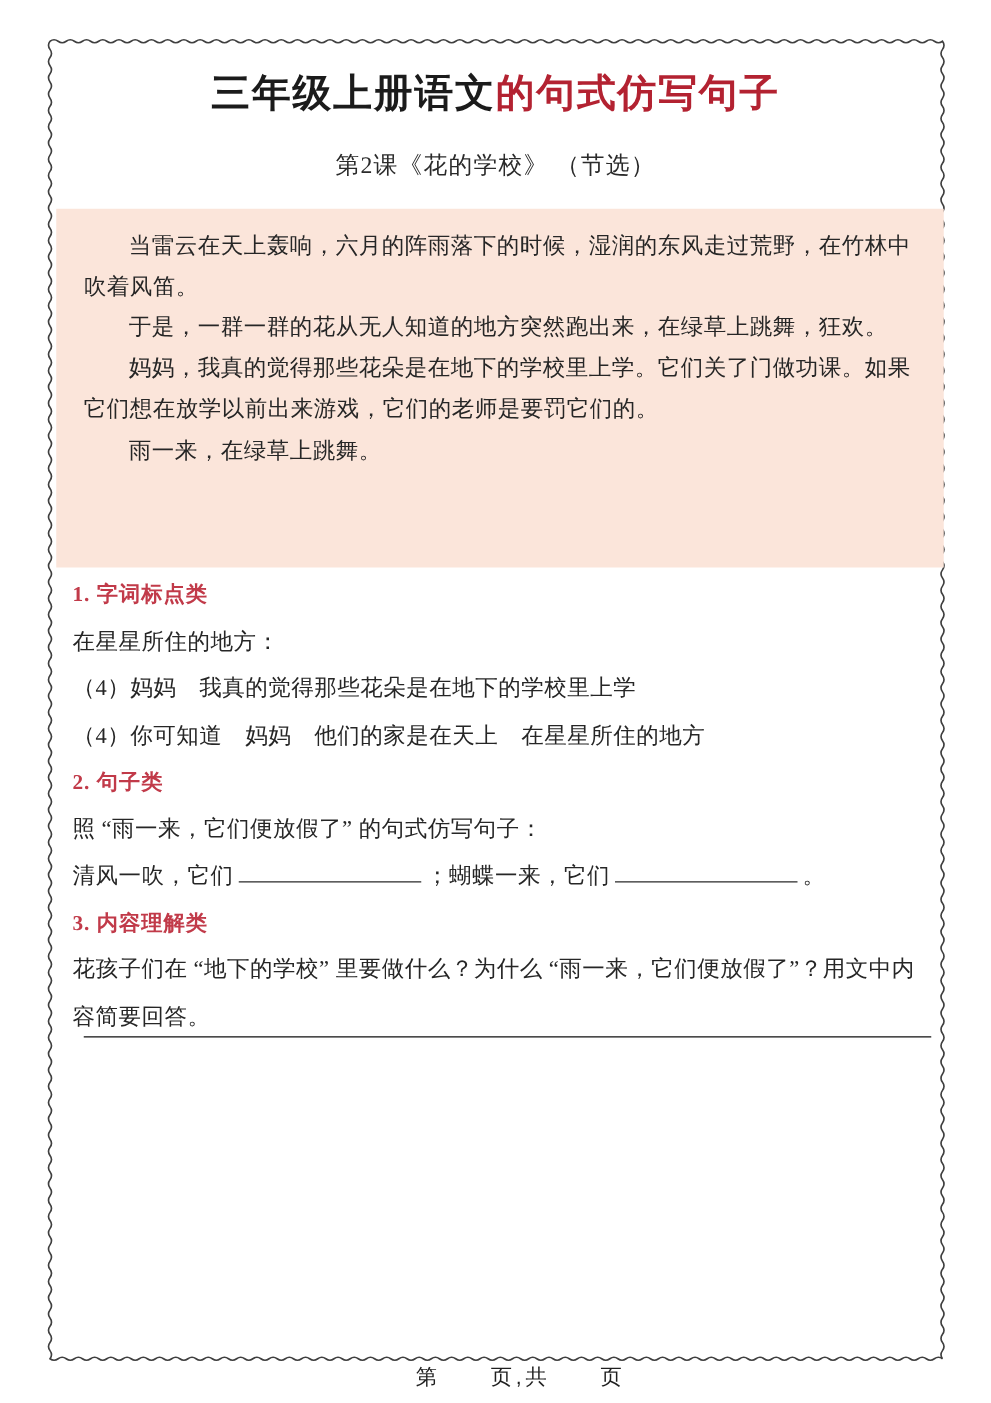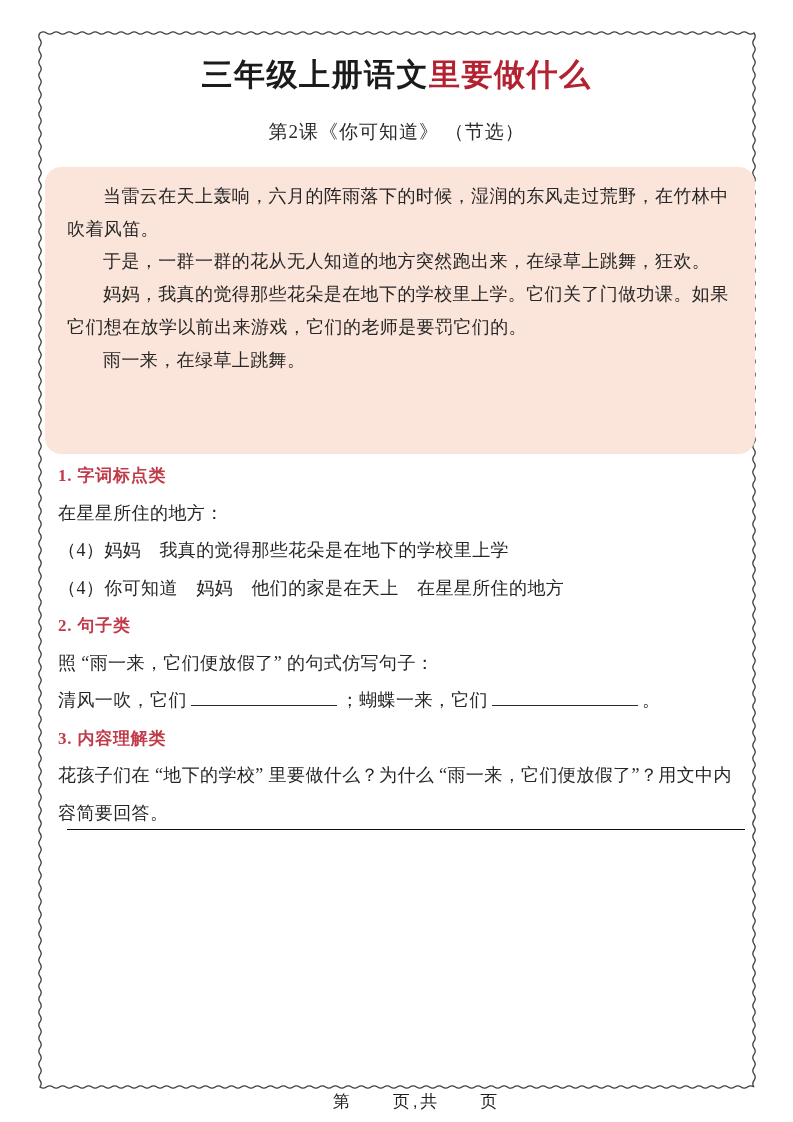--- a/index.html
+++ b/index.html
@@ -43,21 +43,20 @@
   .passage {
     position: absolute;
     left: 45px; top: 167px;
     width: 710px; height: 287px;
     background: var(--passage_bg, #fbe5da);
     padding: 13px 22px 8px 22px;
     font-size: 18px;
     line-height: 32.7px;
     letter-spacing: 0.4px;
     color: #262626;
-    border-radius: 16px;
   }
   .passage p { text-indent: 2em; }
   .questions {
     position: absolute;
     left: 58px; top: 457px;
     width: 680px;
     font-size: 18px;
     letter-spacing: 0.4px;
     color: #262626;
   }
@@ -95,23 +94,23 @@
     margin-left: 40px;
   }
 </style>
 </head>
 <body>
 
 <svg class="border-svg" width="793" height="1122" viewBox="0 0 793 1122">
   <path id="wavy-path" d="M 40 33 q 3.2454545454545456 -2.4 6.490909090909091 0 q 3.2454545454545456 2.4 6.490909090909091 0 q 3.2454545454545456 -2.4 6.490909090909091 0 q 3.2454545454545456 2.4 6.490909090909091 0 q 3.2454545454545456 -2.4 6.490909090909091 0 q 3.2454545454545456 2.4 6.490909090909091 0 q 3.2454545454545456 -2.4 6.490909090909091 0 q 3.2454545454545456 2.4 6.490909090909091 0 q 3.2454545454545456 -2.4 6.490909090909091 0 q 3.2454545454545456 2.4 6.490909090909091 0 q 3.2454545454545456 -2.4 6.490909090909091 0 q 3.2454545454545456 2.4 6.490909090909091 0 q 3.2454545454545456 -2.4 6.490909090909091 0 q 3.2454545454545456 2.4 6.490909090909091 0 q 3.2454545454545456 -2.4 6.490909090909091 0 q 3.2454545454545456 2.4 6.490909090909091 0 q 3.2454545454545456 -2.4 6.490909090909091 0 q 3.2454545454545456 2.4 6.490909090909091 0 q 3.2454545454545456 -2.4 6.490909090909091 0 q 3.2454545454545456 2.4 6.490909090909091 0 q 3.2454545454545456 -2.4 6.490909090909091 0 q 3.2454545454545456 2.4 6.490909090909091 0 q 3.2454545454545456 -2.4 6.490909090909091 0 q 3.2454545454545456 2.4 6.490909090909091 0 q 3.2454545454545456 -2.4 6.490909090909091 0 q 3.2454545454545456 2.4 6.490909090909091 0 q 3.2454545454545456 -2.4 6.490909090909091 0 q 3.2454545454545456 2.4 6.490909090909091 0 q 3.2454545454545456 -2.4 6.490909090909091 0 q 3.2454545454545456 2.4 6.490909090909091 0 q 3.2454545454545456 -2.4 6.490909090909091 0 q 3.2454545454545456 2.4 6.490909090909091 0 q 3.2454545454545456 -2.4 6.490909090909091 0 q 3.2454545454545456 2.4 6.490909090909091 0 q 3.2454545454545456 -2.4 6.490909090909091 0 q 3.2454545454545456 2.4 6.490909090909091 0 q 3.2454545454545456 -2.4 6.490909090909091 0 q 3.2454545454545456 2.4 6.490909090909091 0 q 3.2454545454545456 -2.4 6.490909090909091 0 q 3.2454545454545456 2.4 6.490909090909091 0 q 3.2454545454545456 -2.4 6.490909090909091 0 q 3.2454545454545456 2.4 6.490909090909091 0 q 3.2454545454545456 -2.4 6.490909090909091 0 q 3.2454545454545456 2.4 6.490909090909091 0 q 3.2454545454545456 -2.4 6.490909090909091 0 q 3.2454545454545456 2.4 6.490909090909091 0 q 3.2454545454545456 -2.4 6.490909090909091 0 q 3.2454545454545456 2.4 6.490909090909091 0 q 3.2454545454545456 -2.4 6.490909090909091 0 q 3.2454545454545456 2.4 6.490909090909091 0 q 3.2454545454545456 -2.4 6.490909090909091 0 q 3.2454545454545456 2.4 6.490909090909091 0 q 3.2454545454545456 -2.4 6.490909090909091 0 q 3.2454545454545456 2.4 6.490909090909091 0 q 3.2454545454545456 -2.4 6.490909090909091 0 q 3.2454545454545456 2.4 6.490909090909091 0 q 3.2454545454545456 -2.4 6.490909090909091 0 q 3.2454545454545456 2.4 6.490909090909091 0 q 3.2454545454545456 -2.4 6.490909090909091 0 q 3.2454545454545456 2.4 6.490909090909091 0 q 3.2454545454545456 -2.4 6.490909090909091 0 q 3.2454545454545456 2.4 6.490909090909091 0 q 3.2454545454545456 -2.4 6.490909090909091 0 q 3.2454545454545456 2.4 6.490909090909091 0 q 3.2454545454545456 -2.4 6.490909090909091 0 q 3.2454545454545456 2.4 6.490909090909091 0 q 3.2454545454545456 -2.4 6.490909090909091 0 q 3.2454545454545456 2.4 6.490909090909091 0 q 3.2454545454545456 -2.4 6.490909090909091 0 q 3.2454545454545456 2.4 6.490909090909091 0 q 3.2454545454545456 -2.4 6.490909090909091 0 q 3.2454545454545456 2.4 6.490909090909091 0 q 3.2454545454545456 -2.4 6.490909090909091 0 q 3.2454545454545456 2.4 6.490909090909091 0 q 3.2454545454545456 -2.4 6.490909090909091 0 q 3.2454545454545456 2.4 6.490909090909091 0 q 3.2454545454545456 -2.4 6.490909090909091 0 q 3.2454545454545456 2.4 6.490909090909091 0 q 3.2454545454545456 -2.4 6.490909090909091 0 q 3.2454545454545456 2.4 6.490909090909091 0 q 3.2454545454545456 -2.4 6.490909090909091 0 q 3.2454545454545456 2.4 6.490909090909091 0 q 3.2454545454545456 -2.4 6.490909090909091 0 q 3.2454545454545456 2.4 6.490909090909091 0 q 3.2454545454545456 -2.4 6.490909090909091 0 q 3.2454545454545456 2.4 6.490909090909091 0 q 3.2454545454545456 -2.4 6.490909090909091 0 q 3.2454545454545456 2.4 6.490909090909091 0 q 3.2454545454545456 -2.4 6.490909090909091 0 q 3.2454545454545456 2.4 6.490909090909091 0 q 3.2454545454545456 -2.4 6.490909090909091 0 q 3.2454545454545456 2.4 6.490909090909091 0 q 3.2454545454545456 -2.4 6.490909090909091 0 q 3.2454545454545456 2.4 6.490909090909091 0 q 3.2454545454545456 -2.4 6.490909090909091 0 q 3.2454545454545456 2.4 6.490909090909091 0 q 3.2454545454545456 -2.4 6.490909090909091 0 q 3.2454545454545456 2.4 6.490909090909091 0 q 3.2454545454545456 -2.4 6.490909090909091 0 q 3.2454545454545456 2.4 6.490909090909091 0 q 3.2454545454545456 -2.4 6.490909090909091 0 q 3.2454545454545456 2.4 6.490909090909091 0 q 3.2454545454545456 -2.4 6.490909090909091 0 q 3.2454545454545456 2.4 6.490909090909091 0 q 3.2454545454545456 -2.4 6.490909090909091 0 q 3.2454545454545456 2.4 6.490909090909091 0 q 3.2454545454545456 -2.4 6.490909090909091 0 q 3.2454545454545456 2.4 6.490909090909091 0 q 3.2454545454545456 -2.4 6.490909090909091 0 q 3.2454545454545456 2.4 6.490909090909091 0 q 2.4 3.253086419753086 0 6.506172839506172 q -2.4 3.253086419753086 0 6.506172839506172 q 2.4 3.253086419753086 0 6.506172839506172 q -2.4 3.253086419753086 0 6.506172839506172 q 2.4 3.253086419753086 0 6.506172839506172 q -2.4 3.253086419753086 0 6.506172839506172 q 2.4 3.253086419753086 0 6.506172839506172 q -2.4 3.253086419753086 0 6.506172839506172 q 2.4 3.253086419753086 0 6.506172839506172 q -2.4 3.253086419753086 0 6.506172839506172 q 2.4 3.253086419753086 0 6.506172839506172 q -2.4 3.253086419753086 0 6.506172839506172 q 2.4 3.253086419753086 0 6.506172839506172 q -2.4 3.253086419753086 0 6.506172839506172 q 2.4 3.253086419753086 0 6.506172839506172 q -2.4 3.253086419753086 0 6.506172839506172 q 2.4 3.253086419753086 0 6.506172839506172 q -2.4 3.253086419753086 0 6.506172839506172 q 2.4 3.253086419753086 0 6.506172839506172 q -2.4 3.253086419753086 0 6.506172839506172 q 2.4 3.253086419753086 0 6.506172839506172 q -2.4 3.253086419753086 0 6.506172839506172 q 2.4 3.253086419753086 0 6.506172839506172 q -2.4 3.253086419753086 0 6.506172839506172 q 2.4 3.253086419753086 0 6.506172839506172 q -2.4 3.253086419753086 0 6.506172839506172 q 2.4 3.253086419753086 0 6.506172839506172 q -2.4 3.253086419753086 0 6.506172839506172 q 2.4 3.253086419753086 0 6.506172839506172 q -2.4 3.253086419753086 0 6.506172839506172 q 2.4 3.253086419753086 0 6.506172839506172 q -2.4 3.253086419753086 0 6.506172839506172 q 2.4 3.253086419753086 0 6.506172839506172 q -2.4 3.253086419753086 0 6.506172839506172 q 2.4 3.253086419753086 0 6.506172839506172 q -2.4 3.253086419753086 0 6.506172839506172 q 2.4 3.253086419753086 0 6.506172839506172 q -2.4 3.253086419753086 0 6.506172839506172 q 2.4 3.253086419753086 0 6.506172839506172 q -2.4 3.253086419753086 0 6.506172839506172 q 2.4 3.253086419753086 0 6.506172839506172 q -2.4 3.253086419753086 0 6.506172839506172 q 2.4 3.253086419753086 0 6.506172839506172 q -2.4 3.253086419753086 0 6.506172839506172 q 2.4 3.253086419753086 0 6.506172839506172 q -2.4 3.253086419753086 0 6.506172839506172 q 2.4 3.253086419753086 0 6.506172839506172 q -2.4 3.253086419753086 0 6.506172839506172 q 2.4 3.253086419753086 0 6.506172839506172 q -2.4 3.253086419753086 0 6.506172839506172 q 2.4 3.253086419753086 0 6.506172839506172 q -2.4 3.253086419753086 0 6.506172839506172 q 2.4 3.253086419753086 0 6.506172839506172 q -2.4 3.253086419753086 0 6.506172839506172 q 2.4 3.253086419753086 0 6.506172839506172 q -2.4 3.253086419753086 0 6.506172839506172 q 2.4 3.253086419753086 0 6.506172839506172 q -2.4 3.253086419753086 0 6.506172839506172 q 2.4 3.253086419753086 0 6.506172839506172 q -2.4 3.253086419753086 0 6.506172839506172 q 2.4 3.253086419753086 0 6.506172839506172 q -2.4 3.253086419753086 0 6.506172839506172 q 2.4 3.253086419753086 0 6.506172839506172 q -2.4 3.253086419753086 0 6.506172839506172 q 2.4 3.253086419753086 0 6.506172839506172 q -2.4 3.253086419753086 0 6.506172839506172 q 2.4 3.253086419753086 0 6.506172839506172 q -2.4 3.253086419753086 0 6.506172839506172 q 2.4 3.253086419753086 0 6.506172839506172 q -2.4 3.253086419753086 0 6.506172839506172 q 2.4 3.253086419753086 0 6.506172839506172 q -2.4 3.253086419753086 0 6.506172839506172 q 2.4 3.253086419753086 0 6.506172839506172 q -2.4 3.253086419753086 0 6.506172839506172 q 2.4 3.253086419753086 0 6.506172839506172 q -2.4 3.253086419753086 0 6.506172839506172 q 2.4 3.253086419753086 0 6.506172839506172 q -2.4 3.253086419753086 0 6.506172839506172 q 2.4 3.253086419753086 0 6.506172839506172 q -2.4 3.253086419753086 0 6.506172839506172 q 2.4 3.253086419753086 0 6.506172839506172 q -2.4 3.253086419753086 0 6.506172839506172 q 2.4 3.253086419753086 0 6.506172839506172 q -2.4 3.253086419753086 0 6.506172839506172 q 2.4 3.253086419753086 0 6.506172839506172 q -2.4 3.253086419753086 0 6.506172839506172 q 2.4 3.253086419753086 0 6.506172839506172 q -2.4 3.253086419753086 0 6.506172839506172 q 2.4 3.253086419753086 0 6.506172839506172 q -2.4 3.253086419753086 0 6.506172839506172 q 2.4 3.253086419753086 0 6.506172839506172 q -2.4 3.253086419753086 0 6.506172839506172 q 2.4 3.253086419753086 0 6.506172839506172 q -2.4 3.253086419753086 0 6.506172839506172 q 2.4 3.253086419753086 0 6.506172839506172 q -2.4 3.253086419753086 0 6.506172839506172 q 2.4 3.253086419753086 0 6.506172839506172 q -2.4 3.253086419753086 0 6.506172839506172 q 2.4 3.253086419753086 0 6.506172839506172 q -2.4 3.253086419753086 0 6.506172839506172 q 2.4 3.253086419753086 0 6.506172839506172 q -2.4 3.253086419753086 0 6.506172839506172 q 2.4 3.253086419753086 0 6.506172839506172 q -2.4 3.253086419753086 0 6.506172839506172 q 2.4 3.253086419753086 0 6.506172839506172 q -2.4 3.253086419753086 0 6.506172839506172 q 2.4 3.253086419753086 0 6.506172839506172 q -2.4 3.253086419753086 0 6.506172839506172 q 2.4 3.253086419753086 0 6.506172839506172 q -2.4 3.253086419753086 0 6.506172839506172 q 2.4 3.253086419753086 0 6.506172839506172 q -2.4 3.253086419753086 0 6.506172839506172 q 2.4 3.253086419753086 0 6.506172839506172 q -2.4 3.253086419753086 0 6.506172839506172 q 2.4 3.253086419753086 0 6.506172839506172 q -2.4 3.253086419753086 0 6.506172839506172 q 2.4 3.253086419753086 0 6.506172839506172 q -2.4 3.253086419753086 0 6.506172839506172 q 2.4 3.253086419753086 0 6.506172839506172 q -2.4 3.253086419753086 0 6.506172839506172 q 2.4 3.253086419753086 0 6.506172839506172 q -2.4 3.253086419753086 0 6.506172839506172 q 2.4 3.253086419753086 0 6.506172839506172 q -2.4 3.253086419753086 0 6.506172839506172 q 2.4 3.253086419753086 0 6.506172839506172 q -2.4 3.253086419753086 0 6.506172839506172 q 2.4 3.253086419753086 0 6.506172839506172 q -2.4 3.253086419753086 0 6.506172839506172 q 2.4 3.253086419753086 0 6.506172839506172 q -2.4 3.253086419753086 0 6.506172839506172 q 2.4 3.253086419753086 0 6.506172839506172 q -2.4 3.253086419753086 0 6.506172839506172 q 2.4 3.253086419753086 0 6.506172839506172 q -2.4 3.253086419753086 0 6.506172839506172 q 2.4 3.253086419753086 0 6.506172839506172 q -2.4 3.253086419753086 0 6.506172839506172 q 2.4 3.253086419753086 0 6.506172839506172 q -2.4 3.253086419753086 0 6.506172839506172 q 2.4 3.253086419753086 0 6.506172839506172 q -2.4 3.253086419753086 0 6.506172839506172 q 2.4 3.253086419753086 0 6.506172839506172 q -2.4 3.253086419753086 0 6.506172839506172 q 2.4 3.253086419753086 0 6.506172839506172 q -2.4 3.253086419753086 0 6.506172839506172 q 2.4 3.253086419753086 0 6.506172839506172 q -2.4 3.253086419753086 0 6.506172839506172 q 2.4 3.253086419753086 0 6.506172839506172 q -2.4 3.253086419753086 0 6.506172839506172 q 2.4 3.253086419753086 0 6.506172839506172 q -2.4 3.253086419753086 0 6.506172839506172 q 2.4 3.253086419753086 0 6.506172839506172 q -2.4 3.253086419753086 0 6.506172839506172 q 2.4 3.253086419753086 0 6.506172839506172 q -2.4 3.253086419753086 0 6.506172839506172 q 2.4 3.253086419753086 0 6.506172839506172 q -2.4 3.253086419753086 0 6.506172839506172 q 2.4 3.253086419753086 0 6.506172839506172 q -2.4 3.253086419753086 0 6.506172839506172 q 2.4 3.253086419753086 0 6.506172839506172 q -2.4 3.253086419753086 0 6.506172839506172 q 2.4 3.253086419753086 0 6.506172839506172 q -2.4 3.253086419753086 0 6.506172839506172 q -3.2454545454545456 -2.4 -6.490909090909091 0 q -3.2454545454545456 2.4 -6.490909090909091 0 q -3.2454545454545456 -2.4 -6.490909090909091 0 q -3.2454545454545456 2.4 -6.490909090909091 0 q -3.2454545454545456 -2.4 -6.490909090909091 0 q -3.2454545454545456 2.4 -6.490909090909091 0 q -3.2454545454545456 -2.4 -6.490909090909091 0 q -3.2454545454545456 2.4 -6.490909090909091 0 q -3.2454545454545456 -2.4 -6.490909090909091 0 q -3.2454545454545456 2.4 -6.490909090909091 0 q -3.2454545454545456 -2.4 -6.490909090909091 0 q -3.2454545454545456 2.4 -6.490909090909091 0 q -3.2454545454545456 -2.4 -6.490909090909091 0 q -3.2454545454545456 2.4 -6.490909090909091 0 q -3.2454545454545456 -2.4 -6.490909090909091 0 q -3.2454545454545456 2.4 -6.490909090909091 0 q -3.2454545454545456 -2.4 -6.490909090909091 0 q -3.2454545454545456 2.4 -6.490909090909091 0 q -3.2454545454545456 -2.4 -6.490909090909091 0 q -3.2454545454545456 2.4 -6.490909090909091 0 q -3.2454545454545456 -2.4 -6.490909090909091 0 q -3.2454545454545456 2.4 -6.490909090909091 0 q -3.2454545454545456 -2.4 -6.490909090909091 0 q -3.2454545454545456 2.4 -6.490909090909091 0 q -3.2454545454545456 -2.4 -6.490909090909091 0 q -3.2454545454545456 2.4 -6.490909090909091 0 q -3.2454545454545456 -2.4 -6.490909090909091 0 q -3.2454545454545456 2.4 -6.490909090909091 0 q -3.2454545454545456 -2.4 -6.490909090909091 0 q -3.2454545454545456 2.4 -6.490909090909091 0 q -3.2454545454545456 -2.4 -6.490909090909091 0 q -3.2454545454545456 2.4 -6.490909090909091 0 q -3.2454545454545456 -2.4 -6.490909090909091 0 q -3.2454545454545456 2.4 -6.490909090909091 0 q -3.2454545454545456 -2.4 -6.490909090909091 0 q -3.2454545454545456 2.4 -6.490909090909091 0 q -3.2454545454545456 -2.4 -6.490909090909091 0 q -3.2454545454545456 2.4 -6.490909090909091 0 q -3.2454545454545456 -2.4 -6.490909090909091 0 q -3.2454545454545456 2.4 -6.490909090909091 0 q -3.2454545454545456 -2.4 -6.490909090909091 0 q -3.2454545454545456 2.4 -6.490909090909091 0 q -3.2454545454545456 -2.4 -6.490909090909091 0 q -3.2454545454545456 2.4 -6.490909090909091 0 q -3.2454545454545456 -2.4 -6.490909090909091 0 q -3.2454545454545456 2.4 -6.490909090909091 0 q -3.2454545454545456 -2.4 -6.490909090909091 0 q -3.2454545454545456 2.4 -6.490909090909091 0 q -3.2454545454545456 -2.4 -6.490909090909091 0 q -3.2454545454545456 2.4 -6.490909090909091 0 q -3.2454545454545456 -2.4 -6.490909090909091 0 q -3.2454545454545456 2.4 -6.490909090909091 0 q -3.2454545454545456 -2.4 -6.490909090909091 0 q -3.2454545454545456 2.4 -6.490909090909091 0 q -3.2454545454545456 -2.4 -6.490909090909091 0 q -3.2454545454545456 2.4 -6.490909090909091 0 q -3.2454545454545456 -2.4 -6.490909090909091 0 q -3.2454545454545456 2.4 -6.490909090909091 0 q -3.2454545454545456 -2.4 -6.490909090909091 0 q -3.2454545454545456 2.4 -6.490909090909091 0 q -3.2454545454545456 -2.4 -6.490909090909091 0 q -3.2454545454545456 2.4 -6.490909090909091 0 q -3.2454545454545456 -2.4 -6.490909090909091 0 q -3.2454545454545456 2.4 -6.490909090909091 0 q -3.2454545454545456 -2.4 -6.490909090909091 0 q -3.2454545454545456 2.4 -6.490909090909091 0 q -3.2454545454545456 -2.4 -6.490909090909091 0 q -3.2454545454545456 2.4 -6.490909090909091 0 q -3.2454545454545456 -2.4 -6.490909090909091 0 q -3.2454545454545456 2.4 -6.490909090909091 0 q -3.2454545454545456 -2.4 -6.490909090909091 0 q -3.2454545454545456 2.4 -6.490909090909091 0 q -3.2454545454545456 -2.4 -6.490909090909091 0 q -3.2454545454545456 2.4 -6.490909090909091 0 q -3.2454545454545456 -2.4 -6.490909090909091 0 q -3.2454545454545456 2.4 -6.490909090909091 0 q -3.2454545454545456 -2.4 -6.490909090909091 0 q -3.2454545454545456 2.4 -6.490909090909091 0 q -3.2454545454545456 -2.4 -6.490909090909091 0 q -3.2454545454545456 2.4 -6.490909090909091 0 q -3.2454545454545456 -2.4 -6.490909090909091 0 q -3.2454545454545456 2.4 -6.490909090909091 0 q -3.2454545454545456 -2.4 -6.490909090909091 0 q -3.2454545454545456 2.4 -6.490909090909091 0 q -3.2454545454545456 -2.4 -6.490909090909091 0 q -3.2454545454545456 2.4 -6.490909090909091 0 q -3.2454545454545456 -2.4 -6.490909090909091 0 q -3.2454545454545456 2.4 -6.490909090909091 0 q -3.2454545454545456 -2.4 -6.490909090909091 0 q -3.2454545454545456 2.4 -6.490909090909091 0 q -3.2454545454545456 -2.4 -6.490909090909091 0 q -3.2454545454545456 2.4 -6.490909090909091 0 q -3.2454545454545456 -2.4 -6.490909090909091 0 q -3.2454545454545456 2.4 -6.490909090909091 0 q -3.2454545454545456 -2.4 -6.490909090909091 0 q -3.2454545454545456 2.4 -6.490909090909091 0 q -3.2454545454545456 -2.4 -6.490909090909091 0 q -3.2454545454545456 2.4 -6.490909090909091 0 q -3.2454545454545456 -2.4 -6.490909090909091 0 q -3.2454545454545456 2.4 -6.490909090909091 0 q -3.2454545454545456 -2.4 -6.490909090909091 0 q -3.2454545454545456 2.4 -6.490909090909091 0 q -3.2454545454545456 -2.4 -6.490909090909091 0 q -3.2454545454545456 2.4 -6.490909090909091 0 q -3.2454545454545456 -2.4 -6.490909090909091 0 q -3.2454545454545456 2.4 -6.490909090909091 0 q -3.2454545454545456 -2.4 -6.490909090909091 0 q -3.2454545454545456 2.4 -6.490909090909091 0 q -3.2454545454545456 -2.4 -6.490909090909091 0 q -3.2454545454545456 2.4 -6.490909090909091 0 q 2.4 -3.253086419753086 0 -6.506172839506172 q -2.4 -3.253086419753086 0 -6.506172839506172 q 2.4 -3.253086419753086 0 -6.506172839506172 q -2.4 -3.253086419753086 0 -6.506172839506172 q 2.4 -3.253086419753086 0 -6.506172839506172 q -2.4 -3.253086419753086 0 -6.506172839506172 q 2.4 -3.253086419753086 0 -6.506172839506172 q -2.4 -3.253086419753086 0 -6.506172839506172 q 2.4 -3.253086419753086 0 -6.506172839506172 q -2.4 -3.253086419753086 0 -6.506172839506172 q 2.4 -3.253086419753086 0 -6.506172839506172 q -2.4 -3.253086419753086 0 -6.506172839506172 q 2.4 -3.253086419753086 0 -6.506172839506172 q -2.4 -3.253086419753086 0 -6.506172839506172 q 2.4 -3.253086419753086 0 -6.506172839506172 q -2.4 -3.253086419753086 0 -6.506172839506172 q 2.4 -3.253086419753086 0 -6.506172839506172 q -2.4 -3.253086419753086 0 -6.506172839506172 q 2.4 -3.253086419753086 0 -6.506172839506172 q -2.4 -3.253086419753086 0 -6.506172839506172 q 2.4 -3.253086419753086 0 -6.506172839506172 q -2.4 -3.253086419753086 0 -6.506172839506172 q 2.4 -3.253086419753086 0 -6.506172839506172 q -2.4 -3.253086419753086 0 -6.506172839506172 q 2.4 -3.253086419753086 0 -6.506172839506172 q -2.4 -3.253086419753086 0 -6.506172839506172 q 2.4 -3.253086419753086 0 -6.506172839506172 q -2.4 -3.253086419753086 0 -6.506172839506172 q 2.4 -3.253086419753086 0 -6.506172839506172 q -2.4 -3.253086419753086 0 -6.506172839506172 q 2.4 -3.253086419753086 0 -6.506172839506172 q -2.4 -3.253086419753086 0 -6.506172839506172 q 2.4 -3.253086419753086 0 -6.506172839506172 q -2.4 -3.253086419753086 0 -6.506172839506172 q 2.4 -3.253086419753086 0 -6.506172839506172 q -2.4 -3.253086419753086 0 -6.506172839506172 q 2.4 -3.253086419753086 0 -6.506172839506172 q -2.4 -3.253086419753086 0 -6.506172839506172 q 2.4 -3.253086419753086 0 -6.506172839506172 q -2.4 -3.253086419753086 0 -6.506172839506172 q 2.4 -3.253086419753086 0 -6.506172839506172 q -2.4 -3.253086419753086 0 -6.506172839506172 q 2.4 -3.253086419753086 0 -6.506172839506172 q -2.4 -3.253086419753086 0 -6.506172839506172 q 2.4 -3.253086419753086 0 -6.506172839506172 q -2.4 -3.253086419753086 0 -6.506172839506172 q 2.4 -3.253086419753086 0 -6.506172839506172 q -2.4 -3.253086419753086 0 -6.506172839506172 q 2.4 -3.253086419753086 0 -6.506172839506172 q -2.4 -3.253086419753086 0 -6.506172839506172 q 2.4 -3.253086419753086 0 -6.506172839506172 q -2.4 -3.253086419753086 0 -6.506172839506172 q 2.4 -3.253086419753086 0 -6.506172839506172 q -2.4 -3.253086419753086 0 -6.506172839506172 q 2.4 -3.253086419753086 0 -6.506172839506172 q -2.4 -3.253086419753086 0 -6.506172839506172 q 2.4 -3.253086419753086 0 -6.506172839506172 q -2.4 -3.253086419753086 0 -6.506172839506172 q 2.4 -3.253086419753086 0 -6.506172839506172 q -2.4 -3.253086419753086 0 -6.506172839506172 q 2.4 -3.253086419753086 0 -6.506172839506172 q -2.4 -3.253086419753086 0 -6.506172839506172 q 2.4 -3.253086419753086 0 -6.506172839506172 q -2.4 -3.253086419753086 0 -6.506172839506172 q 2.4 -3.253086419753086 0 -6.506172839506172 q -2.4 -3.253086419753086 0 -6.506172839506172 q 2.4 -3.253086419753086 0 -6.506172839506172 q -2.4 -3.253086419753086 0 -6.506172839506172 q 2.4 -3.253086419753086 0 -6.506172839506172 q -2.4 -3.253086419753086 0 -6.506172839506172 q 2.4 -3.253086419753086 0 -6.506172839506172 q -2.4 -3.253086419753086 0 -6.506172839506172 q 2.4 -3.253086419753086 0 -6.506172839506172 q -2.4 -3.253086419753086 0 -6.506172839506172 q 2.4 -3.253086419753086 0 -6.506172839506172 q -2.4 -3.253086419753086 0 -6.506172839506172 q 2.4 -3.253086419753086 0 -6.506172839506172 q -2.4 -3.253086419753086 0 -6.506172839506172 q 2.4 -3.253086419753086 0 -6.506172839506172 q -2.4 -3.253086419753086 0 -6.506172839506172 q 2.4 -3.253086419753086 0 -6.506172839506172 q -2.4 -3.253086419753086 0 -6.506172839506172 q 2.4 -3.253086419753086 0 -6.506172839506172 q -2.4 -3.253086419753086 0 -6.506172839506172 q 2.4 -3.253086419753086 0 -6.506172839506172 q -2.4 -3.253086419753086 0 -6.506172839506172 q 2.4 -3.253086419753086 0 -6.506172839506172 q -2.4 -3.253086419753086 0 -6.506172839506172 q 2.4 -3.253086419753086 0 -6.506172839506172 q -2.4 -3.253086419753086 0 -6.506172839506172 q 2.4 -3.253086419753086 0 -6.506172839506172 q -2.4 -3.253086419753086 0 -6.506172839506172 q 2.4 -3.253086419753086 0 -6.506172839506172 q -2.4 -3.253086419753086 0 -6.506172839506172 q 2.4 -3.253086419753086 0 -6.506172839506172 q -2.4 -3.253086419753086 0 -6.506172839506172 q 2.4 -3.253086419753086 0 -6.506172839506172 q -2.4 -3.253086419753086 0 -6.506172839506172 q 2.4 -3.253086419753086 0 -6.506172839506172 q -2.4 -3.253086419753086 0 -6.506172839506172 q 2.4 -3.253086419753086 0 -6.506172839506172 q -2.4 -3.253086419753086 0 -6.506172839506172 q 2.4 -3.253086419753086 0 -6.506172839506172 q -2.4 -3.253086419753086 0 -6.506172839506172 q 2.4 -3.253086419753086 0 -6.506172839506172 q -2.4 -3.253086419753086 0 -6.506172839506172 q 2.4 -3.253086419753086 0 -6.506172839506172 q -2.4 -3.253086419753086 0 -6.506172839506172 q 2.4 -3.253086419753086 0 -6.506172839506172 q -2.4 -3.253086419753086 0 -6.506172839506172 q 2.4 -3.253086419753086 0 -6.506172839506172 q -2.4 -3.253086419753086 0 -6.506172839506172 q 2.4 -3.253086419753086 0 -6.506172839506172 q -2.4 -3.253086419753086 0 -6.506172839506172 q 2.4 -3.253086419753086 0 -6.506172839506172 q -2.4 -3.253086419753086 0 -6.506172839506172 q 2.4 -3.253086419753086 0 -6.506172839506172 q -2.4 -3.253086419753086 0 -6.506172839506172 q 2.4 -3.253086419753086 0 -6.506172839506172 q -2.4 -3.253086419753086 0 -6.506172839506172 q 2.4 -3.253086419753086 0 -6.506172839506172 q -2.4 -3.253086419753086 0 -6.506172839506172 q 2.4 -3.253086419753086 0 -6.506172839506172 q -2.4 -3.253086419753086 0 -6.506172839506172 q 2.4 -3.253086419753086 0 -6.506172839506172 q -2.4 -3.253086419753086 0 -6.506172839506172 q 2.4 -3.253086419753086 0 -6.506172839506172 q -2.4 -3.253086419753086 0 -6.506172839506172 q 2.4 -3.253086419753086 0 -6.506172839506172 q -2.4 -3.253086419753086 0 -6.506172839506172 q 2.4 -3.253086419753086 0 -6.506172839506172 q -2.4 -3.253086419753086 0 -6.506172839506172 q 2.4 -3.253086419753086 0 -6.506172839506172 q -2.4 -3.253086419753086 0 -6.506172839506172 q 2.4 -3.253086419753086 0 -6.506172839506172 q -2.4 -3.253086419753086 0 -6.506172839506172 q 2.4 -3.253086419753086 0 -6.506172839506172 q -2.4 -3.253086419753086 0 -6.506172839506172 q 2.4 -3.253086419753086 0 -6.506172839506172 q -2.4 -3.253086419753086 0 -6.506172839506172 q 2.4 -3.253086419753086 0 -6.506172839506172 q -2.4 -3.253086419753086 0 -6.506172839506172 q 2.4 -3.253086419753086 0 -6.506172839506172 q -2.4 -3.253086419753086 0 -6.506172839506172 q 2.4 -3.253086419753086 0 -6.506172839506172 q -2.4 -3.253086419753086 0 -6.506172839506172 q 2.4 -3.253086419753086 0 -6.506172839506172 q -2.4 -3.253086419753086 0 -6.506172839506172 q 2.4 -3.253086419753086 0 -6.506172839506172 q -2.4 -3.253086419753086 0 -6.506172839506172 q 2.4 -3.253086419753086 0 -6.506172839506172 q -2.4 -3.253086419753086 0 -6.506172839506172 q 2.4 -3.253086419753086 0 -6.506172839506172 q -2.4 -3.253086419753086 0 -6.506172839506172 q 2.4 -3.253086419753086 0 -6.506172839506172 q -2.4 -3.253086419753086 0 -6.506172839506172 q 2.4 -3.253086419753086 0 -6.506172839506172 q -2.4 -3.253086419753086 0 -6.506172839506172 q 2.4 -3.253086419753086 0 -6.506172839506172 q -2.4 -3.253086419753086 0 -6.506172839506172 q 2.4 -3.253086419753086 0 -6.506172839506172 q -2.4 -3.253086419753086 0 -6.506172839506172"></path>
 </svg>
 
-<h1 class="doc-title"><span>三年级上册语文</span><span class="red">里要做什么</span></h1>
+<h1 class="doc-title"><span>三年级上册语文</span><span class="red">的句式仿写句子</span></h1>
 
-<div class="doc-subtitle">第2课《你可知道》 （节选）</div>
+<div class="doc-subtitle">第2课《花的学校》 （节选）</div>
 
 <div class="passage">
   <p>当雷云在天上轰响，六月的阵雨落下的时候，湿润的东风走过荒野，在竹林中吹着风笛。</p>
   <p>于是，一群一群的花从无人知道的地方突然跑出来，在绿草上跳舞，狂欢。</p>
   <p>妈妈，我真的觉得那些花朵是在地下的学校里上学。它们关了门做功课。如果它们想在放学以前出来游戏，它们的老师是要罚它们的。</p>
   <p>雨一来，在绿草上跳舞。</p>
 </div>
 
 <div class="questions">
 

